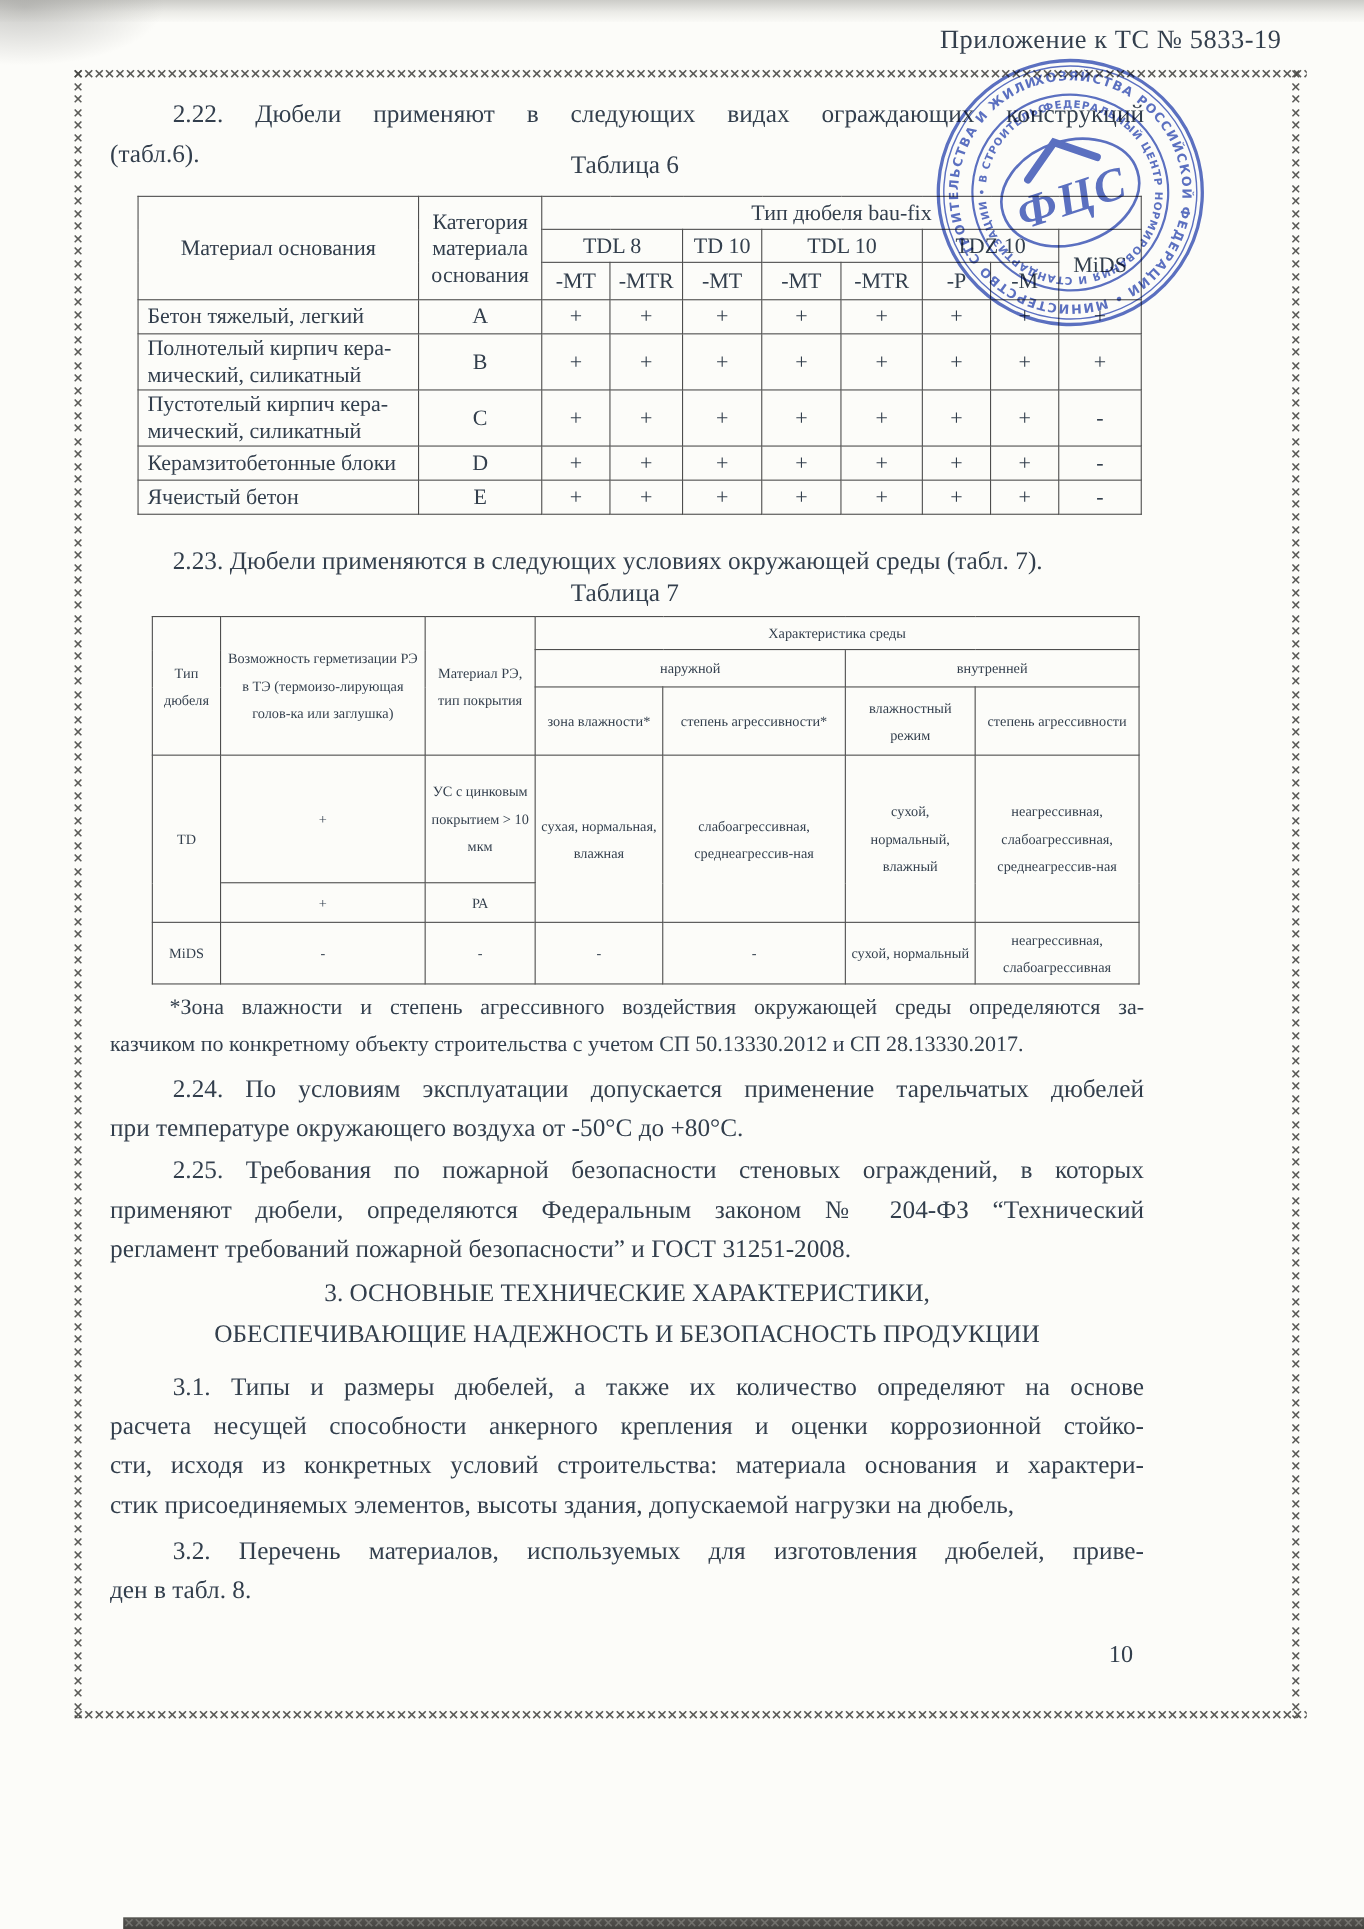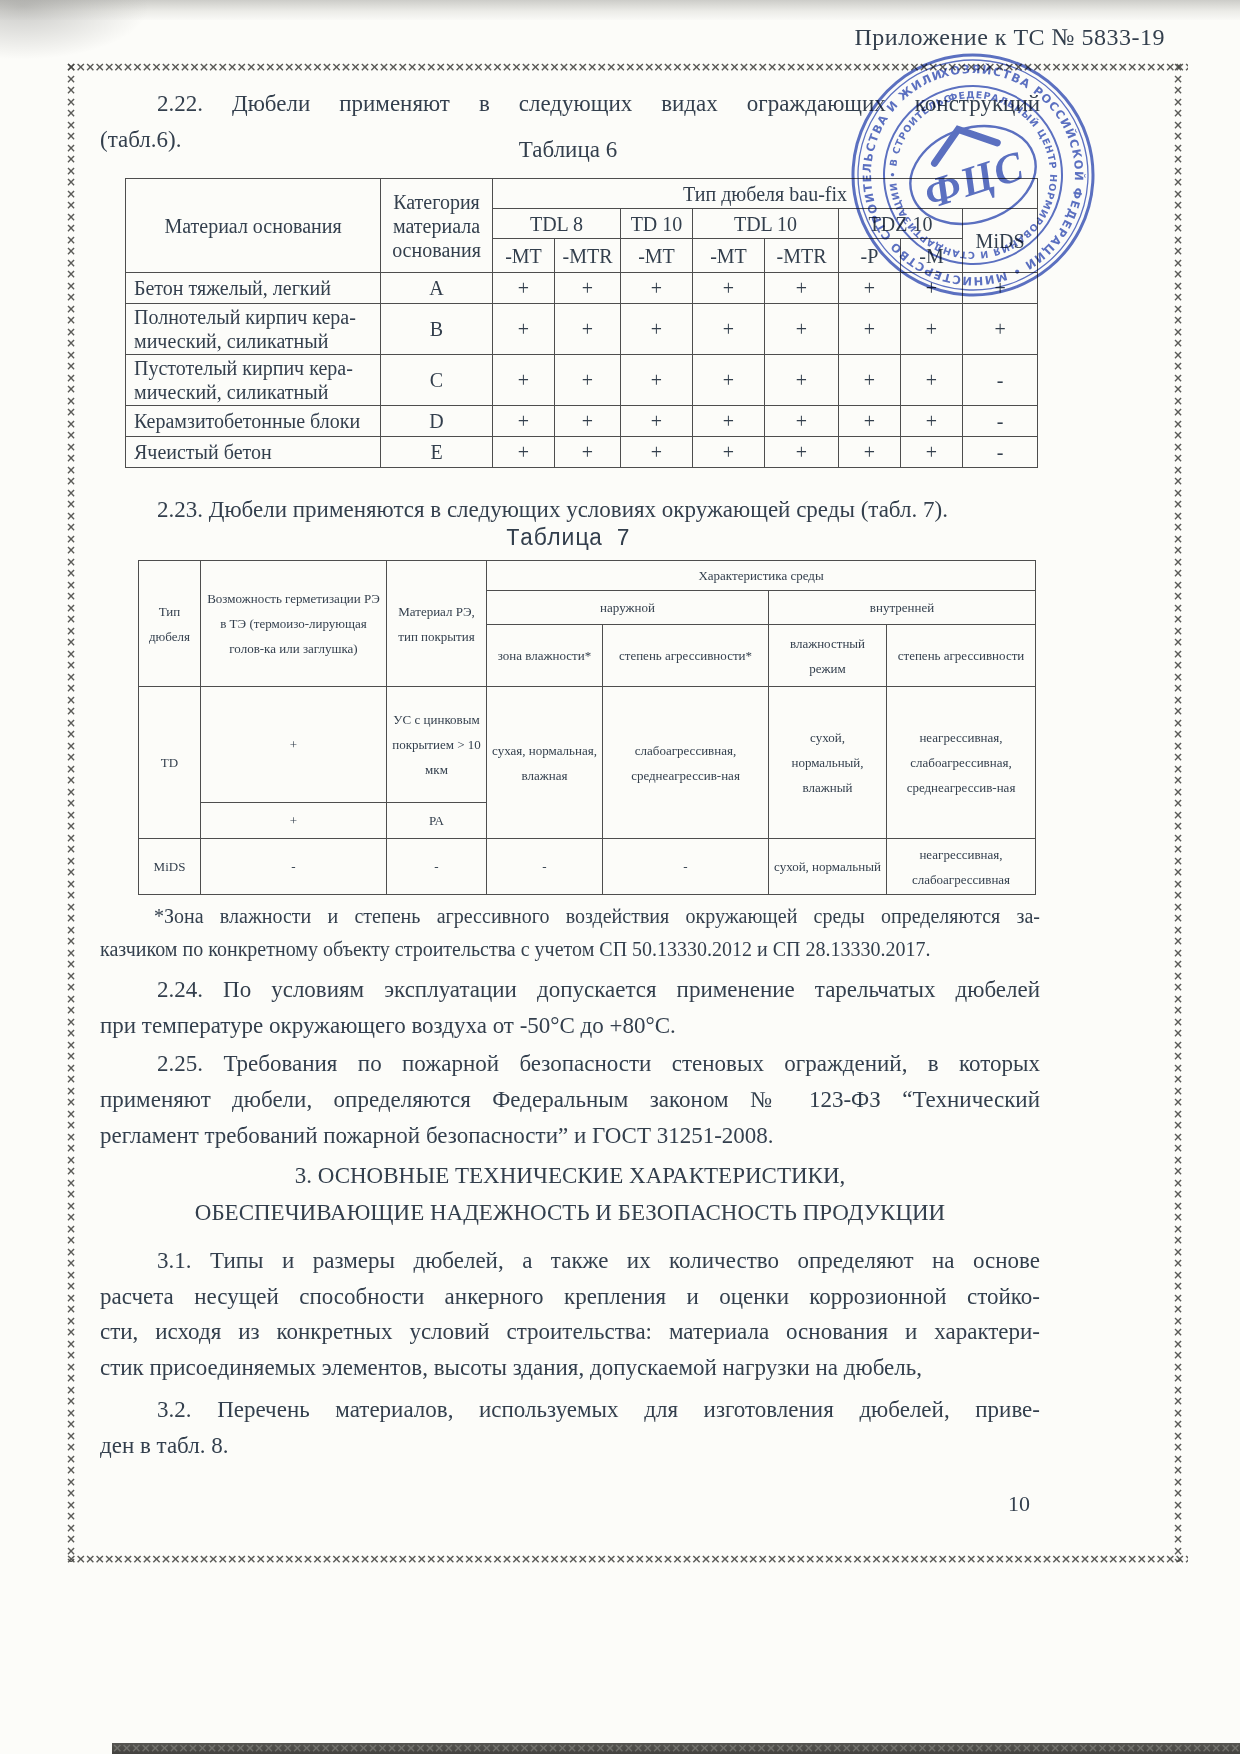--- a/index.html
+++ b/index.html
@@ -40,21 +40,21 @@
   #footnote { top:900px; font-size:20px; line-height:33px; }
   #footnote .ln.first { text-indent:54px; }
   #p224 { top:972px; }
   #p225 { top:1046px; }
   #h3   { top:1157px; line-height:37px; }
   #p31  { top:1243px; line-height:35.5px; }
   #p32  { top:1392px; }
 
   .cap { position:absolute; left:100px; width:936px; text-align:center; font-size:23px; }
   #cap6 { top:137px; }
-  #cap7 { top:526px;font-family:Liberation Mono, monospace; }
+  #cap7 { top:526px; }
 
   table { position:absolute; border-collapse:collapse; table-layout:fixed; }
   td { border:1.8px solid #4e4e4e; text-align:center; vertical-align:middle;
        padding:1px 4px; font-size:20px; line-height:24px; overflow:hidden; }
   #table6 { left:125px; top:178px; width:912px; }
   #table6 thead tr:nth-child(1){ height:30px; }
   #table6 thead tr:nth-child(2){ height:30px; }
   #table6 thead tr:nth-child(3){ height:34px; }
   #table6 td.mat { text-align:left; padding-left:8px; }
   #table6 tbody tr { height:31px; }
@@ -253,21 +253,21 @@
 <div class="para" id="footnote">
     <div class="ln first">*Зона влажности и степень агрессивного воздействия окружающей среды определяются за-</div>
     <div class="ln">казчиком по конкретному объекту строительства с учетом СП 50.13330.2012 и СП 28.13330.2017.</div>
   </div>
 <div class="para" id="p224">
     <div class="ln first">2.24. По условиям эксплуатации допускается применение тарельчатых дюбелей</div>
     <div class="ln">при температуре окружающего воздуха от -50°С до +80°С.</div>
   </div>
 <div class="para" id="p225">
     <div class="ln first">2.25. Требования по пожарной безопасности стеновых ограждений, в которых</div>
-    <div class="ln">применяют дюбели, определяются Федеральным законом № 123-ФЗ “Технический</div>
+    <div class="ln">применяют дюбели, определяются Федеральным законом № 204-ФЗ “Технический</div>
     <div class="ln">регламент требований пожарной безопасности” и ГОСТ 31251-2008.</div>
   </div>
 <div class="para center" id="h3">
     <div class="ln first">3. ОСНОВНЫЕ ТЕХНИЧЕСКИЕ ХАРАКТЕРИСТИКИ,</div>
     <div class="ln">ОБЕСПЕЧИВАЮЩИЕ НАДЕЖНОСТЬ И БЕЗОПАСНОСТЬ ПРОДУКЦИИ</div>
   </div>
 <div class="para" id="p31">
     <div class="ln first">3.1.  Типы и размеры дюбелей, а также их количество определяют на основе</div>
     <div class="ln">расчета несущей способности анкерного крепления и оценки коррозионной стойко-</div>
     <div class="ln">сти, исходя из конкретных условий строительства: материала основания и характери-</div>

